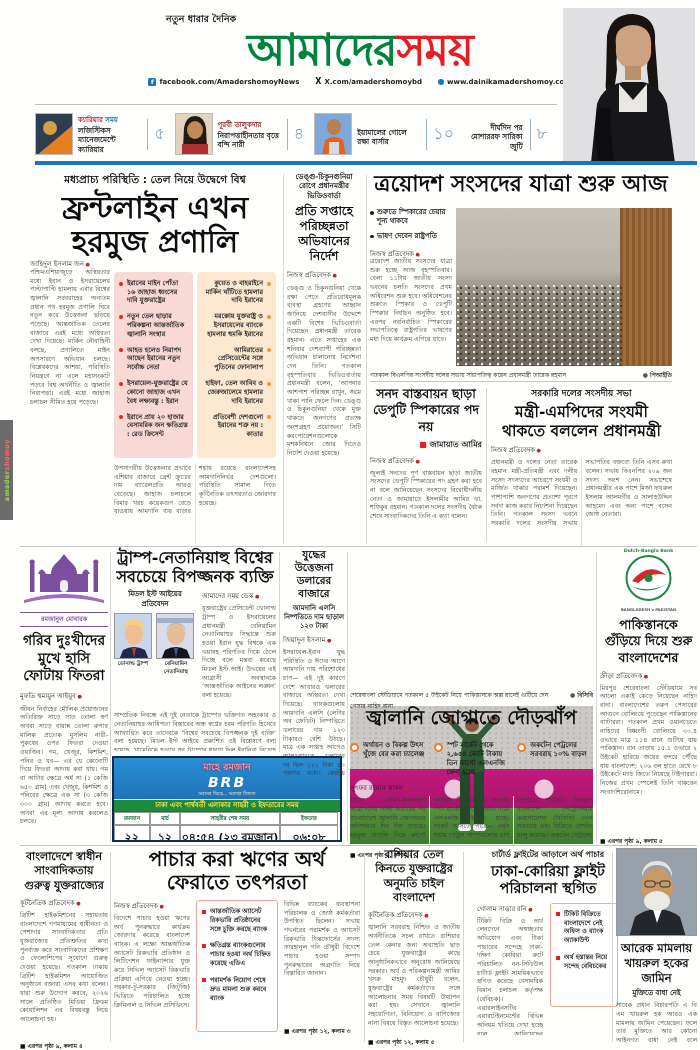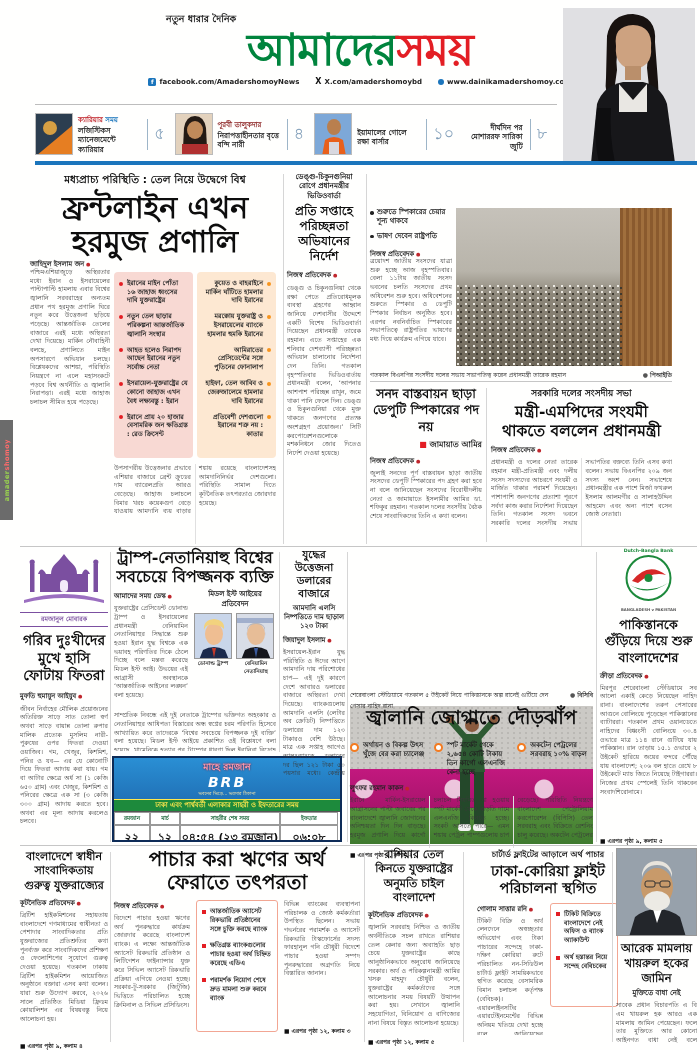--- a/index.html
+++ b/index.html
@@ -33,21 +33,21 @@
 .t-sec{font-size:7px;font-weight:bold;}
 .t-sec .a{color:#c0272d;}
 .t-sec .b{color:#1b75bc;}
 .t-sec2{font-size:7px;font-weight:bold;color:#8a1f1f;}
 .t-title{font-size:7.3px;font-weight:bold;line-height:1.3;color:#222;}
 .t-page{font-size:16px;color:#7f9db8;border-left:1px solid #9db5c8;padding:2px 0 2px 6px;margin:0 10px 0 7px;font-weight:400;}
 .bluebar{background:#1b75bc;}
 
 .kicker{font-weight:bold;text-align:center;color:#111;}
 .hl{font-weight:800;text-align:center;color:#0d0d0d;}
-.byl{font-size:6.6px;font-weight:bold;color:#222;}
+.byl{font-size:6.6px;font-weight:normal;color:#222;}
 .byl::after{content:" ●";color:#c0272d;font-size:5px;}
 .bodytext{font-size:6.2px;line-height:1.4;color:#3a3a3a;text-align:justify;overflow:hidden;}
 .cont{font-size:5.8px;font-weight:bold;color:#111;margin-top:2px;}
 .cont::before{content:"■ ";color:#111;}
 .caption{font-size:6px;color:#222;display:flex;justify-content:space-between;gap:6px;}
 .caption .cr{font-weight:bold;white-space:nowrap;}
 .caption .cr::before{content:"● ";color:#555;}
 
 .bbox{border-radius:4px;padding:7px 5px;}
 .bbox ul{list-style:none;}
@@ -216,20 +216,21 @@
 
   <div class="vrule" style="left:283px;top:174px;height:370px;"></div>
   <div class="abs" style="left:287px;top:172px;width:74px;">
     <div class="kicker" style="font-size:7.2px;line-height:1.3;">ডেঙ্গু-চিকুনগুনিয়া রোগে প্রধানমন্ত্রীর ভিডিওবার্তা</div>
     <div class="hl" style="font-size:12px;line-height:1.25;margin-top:4px;">প্রতি সপ্তাহে পরিচ্ছন্নতা অভিযানের নির্দেশ</div>
     <div class="byl" style="margin-top:5px;">নিজস্ব প্রতিবেদক</div>
     <div class="bodytext" style="height:268px;margin-top:3px;">ডেঙ্গু ও চিকুনগুনিয়া থেকে রক্ষা পেতে প্রতিরোধমূলক ব্যবস্থা গ্রহণের আহ্বান জানিয়ে দেশবাসীর উদ্দেশে একটি বিশেষ ভিডিওবার্তা দিয়েছেন প্রধানমন্ত্রী তারেক রহমান। এতে সপ্তাহের এক শনিবার দেশব্যাপী পরিচ্ছন্নতা অভিযান চালানোর নির্দেশনা দেন তিনি। গতকাল বৃহস্পতিবার ভিডিওবার্তায় প্রধানমন্ত্রী বলেন, ‘আপনার আশপাশ পরিচ্ছন্ন রাখুন, জমে থাকা পানি ফেলে দিন। ডেঙ্গু ও চিকুনগুনিয়া থেকে মুক্ত থাকতে জনগণের প্রত্যক্ষ অংশগ্রহণ প্রয়োজন।’ সিটি করপোরেশনগুলোকে মশকনিধনে জোর দিতেও নির্দেশ দেওয়া হয়েছে।</div>
   </div>
 
   <div class="vrule" style="left:366px;top:174px;height:370px;"></div>
+  <div class="abs hl" style="left:370px;top:172px;width:302px;font-size:22px;line-height:1.1;">ত্রয়োদশ সংসদের যাত্রা শুরু আজ</div>
   <ul class="abs pb" style="left:370px;top:208px;width:82px;">
     <li>শুরুতে স্পিকারের চেয়ার শূন্য থাকবে</li>
     <li>ভাষণ দেবেন রাষ্ট্রপতি</li>
   </ul>
   <div class="abs byl" style="left:370px;top:248px;">নিজস্ব প্রতিবেদক</div>
   <div class="abs bodytext" style="left:370px;top:257px;width:82px;height:110px;">ত্রয়োদশ জাতীয় সংসদের যাত্রা শুরু হচ্ছে আজ বৃহস্পতিবার। বেলা ১১টায় জাতীয় সংসদ ভবনের চলতি সংসদের প্রথম অধিবেশন শুরু হবে। অধিবেশনের শুরুতে স্পিকার ও ডেপুটি স্পিকার নির্বাচন অনুষ্ঠিত হবে। এরপর নবনির্বাচিত স্পিকারের সভাপতিত্বে রাষ্ট্রপতির ভাষণের মধ্য দিয়ে কার্যক্রম এগিয়ে যাবে।</div>
   <div class="abs photo-frame" style="left:456px;top:208px;width:216px;height:158px;">
     <div class="parl-bg"></div>
     <div class="parl-wood"></div>
     <div class="parl-crowd"></div>
@@ -277,24 +278,20 @@
     <div class="rm-label">রমজানুল মোবারক</div>
     <div class="hl" style="font-size:14px;line-height:1.25;margin-top:5px;font-weight:700;">গরিব দুঃখীদের মুখে হাসি ফোটায় ফিতরা</div>
     <div class="byl" style="margin-top:5px;">মুফতি হুমায়ুন আইয়ুব</div>
     <div class="bodytext" style="height:118px;margin-top:3px;">জীবন নির্বাহের মৌলিক প্রয়োজনের অতিরিক্ত সাড়ে সাত তোলা স্বর্ণ অথবা সাড়ে বায়ান্ন তোলা রুপার মালিক প্রত্যেক মুসলিম নারী-পুরুষের ওপর ফিতরা দেওয়া ওয়াজিব। গম, খেজুর, কিশমিশ, পনির ও যব— এর যে কোনোটি দিয়ে ফিতরা আদায় করা যায়। গম বা আটার ক্ষেত্রে অর্ধ সা (১ কেজি ৬৫০ গ্রাম) এবং খেজুর, কিশমিশ ও পনিরের ক্ষেত্রে এক সা (৩ কেজি ৩০০ গ্রাম) আদায় করতে হবে। অথবা এর মূল্য আদায় করলেও চলবে।</div>
   </div>
 
   <div class="vrule" style="left:110px;top:552px;height:290px;"></div>
   <div class="abs" style="left:114px;top:548px;width:162px;">
     <div class="hl" style="font-size:16px;line-height:1.2;font-weight:700;">ট্রাম্প-নেতানিয়াহু বিশ্বের সবচেয়ে বিপজ্জনক ব্যক্তি</div>
     <div style="display:flex;gap:6px;margin-top:4px;">
-      <div style="width:74px;">
-        <div class="byl">আমাদের সময় ডেস্ক</div>
-        <div class="bodytext" style="height:104px;margin-top:2px;">যুক্তরাষ্ট্রের প্রেসিডেন্ট ডোনাল্ড ট্রাম্প ও ইসরায়েলের প্রধানমন্ত্রী বেনিয়ামিন নেতানিয়াহুর সিদ্ধান্তে শুরু হওয়া ইরান যুদ্ধ বিশ্বকে এক ভয়াবহ পরিণতির দিকে ঠেলে দিচ্ছে বলে মন্তব্য করেছে মিডল ইস্ট আই। উভয়ের এই আগ্রাসী অবস্থানকে ‘আন্তর্জাতিক আইনের লঙ্ঘন’ বলা হয়েছে।</div>
-      </div>
       <div style="width:82px;">
         <div class="subhead">মিডল ইস্ট আইয়ের প্রতিবেদন</div>
         <div style="display:flex;gap:4px;margin-top:4px;justify-content:center;">
           <figure>
             <div class="portrait" style="width:38px;height:46px;">
               <svg width="38" height="46" viewBox="0 0 38 46">
                 <rect width="38" height="46" fill="#c9d6ea"></rect>
                 <path d="M4 46 L8 36 Q19 30 30 36 L34 46Z" fill="#1b2a4d"></path>
                 <path d="M17 34 L21 34 L19 44Z" fill="#c0392b"></path>
                 <ellipse cx="19" cy="20" rx="9" ry="11" fill="#efbe92"></ellipse>
@@ -311,20 +308,24 @@
                 <path d="M4 46 L8 36 Q19 30 30 36 L34 46Z" fill="#15161c"></path>
                 <path d="M17 34 L21 34 L19 44Z" fill="#3b5a9c"></path>
                 <ellipse cx="19" cy="20" rx="9" ry="11" fill="#e7bd97"></ellipse>
                 <path d="M10 14 Q12 9 19 9 Q26 9 28 14 L28 22 Q29 16 26 12 Q19 8 12 12 Q9 16 10 22Z" fill="#b5b5bb"></path>
               </svg>
             </div>
             <figcaption class="pcap">বেনিয়ামিন নেতানিয়াহু</figcaption>
           </figure>
         </div>
       </div>
+      <div style="width:74px;">
+        <div class="byl">আমাদের সময় ডেস্ক</div>
+        <div class="bodytext" style="height:104px;margin-top:2px;">যুক্তরাষ্ট্রের প্রেসিডেন্ট ডোনাল্ড ট্রাম্প ও ইসরায়েলের প্রধানমন্ত্রী বেনিয়ামিন নেতানিয়াহুর সিদ্ধান্তে শুরু হওয়া ইরান যুদ্ধ বিশ্বকে এক ভয়াবহ পরিণতির দিকে ঠেলে দিচ্ছে বলে মন্তব্য করেছে মিডল ইস্ট আই। উভয়ের এই আগ্রাসী অবস্থানকে ‘আন্তর্জাতিক আইনের লঙ্ঘন’ বলা হয়েছে।</div>
+      </div>
     </div>
     <div class="bodytext" style="height:40px;margin-top:3px;">সাম্প্রতিক নিবন্ধে এই দুই নেতাকে ট্রাম্পের ভক্তিগত অহংকার ও নেতানিয়াহুর আধিপত্য বিস্তারের অন্ধ স্বপ্নের চরম পরিণতি হিসেবে আখ্যায়িত করে তাদেরকে ‘বিশ্বের সবচেয়ে বিপজ্জনক দুই ব্যক্তি’ বলা হয়েছে। মিডল ইস্ট আইয়ে প্রকাশিত ওই বিশ্লেষণে বলা হয়েছে, খামেনিকে হত্যার পর ট্রাম্পের ধারণা ছিল ইরানিরা বিদ্রোহ করবে; কিন্তু বাস্তবে ঘটেছে উল্টো।</div>
   </div>
 
   <div class="abs brb" style="left:112px;top:756px;width:230px;height:86px;">
     <div class="brb-title">মাহে রমজান</div>
     <div class="brb-brand">BRB</div>
     <div class="brb-sub">ভবনের ভিড়ে... ভরসার ঠিকানা</div>
     <div class="brb-banner">ঢাকা এবং পার্শ্ববর্তী এলাকার সাহরী ও ইফতারের সময়</div>
     <div class="brb-table">

